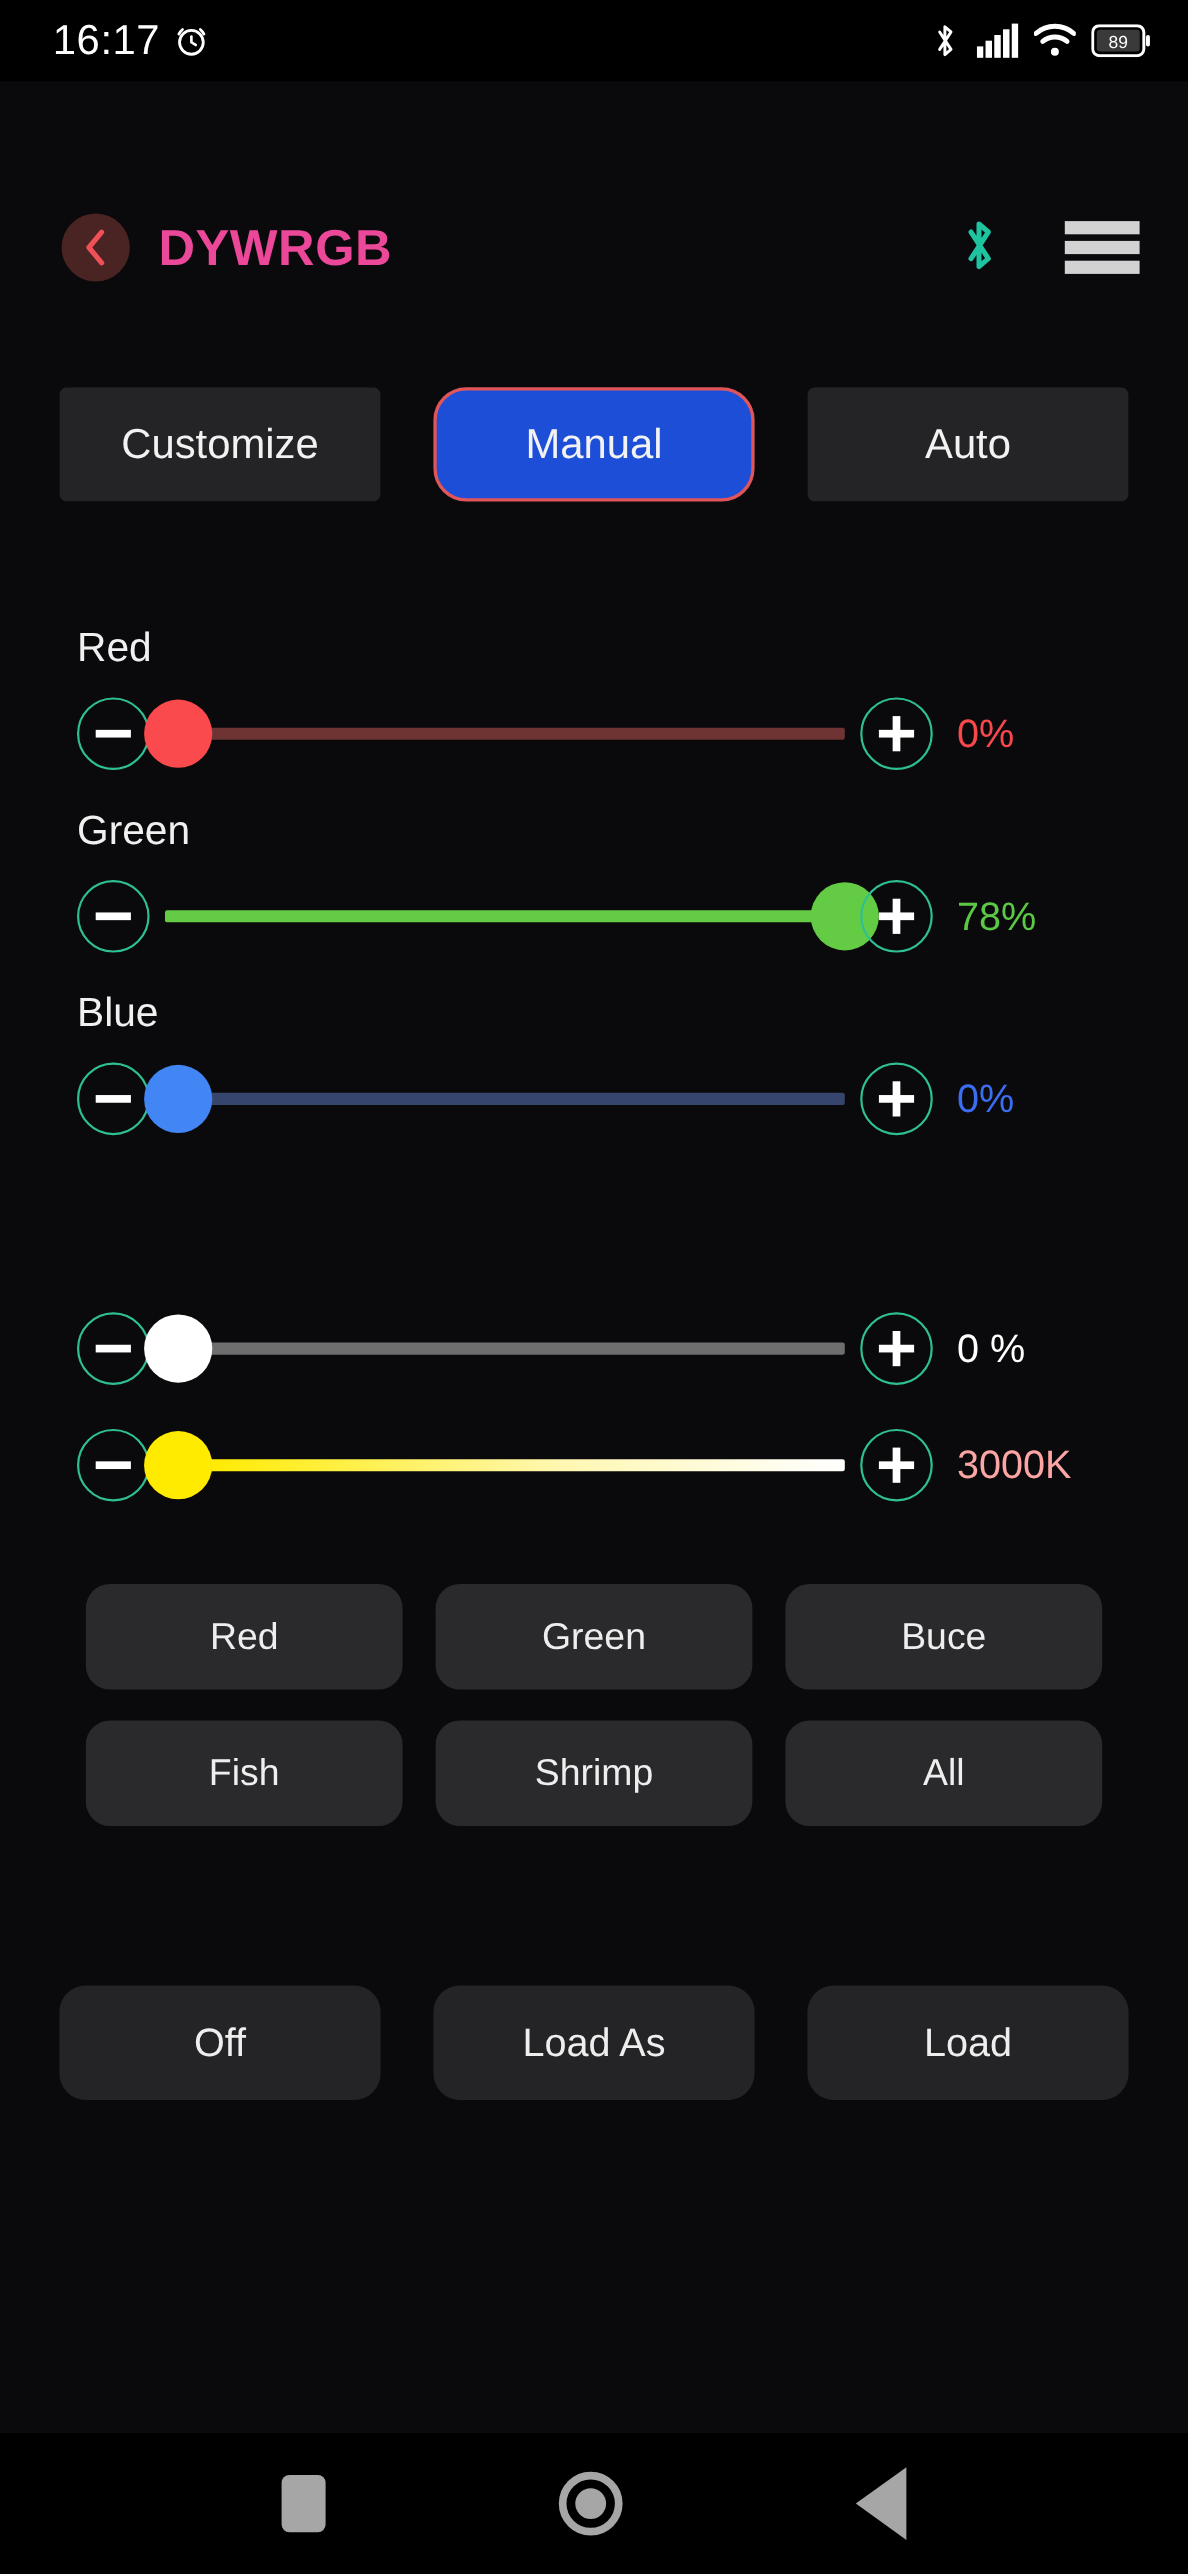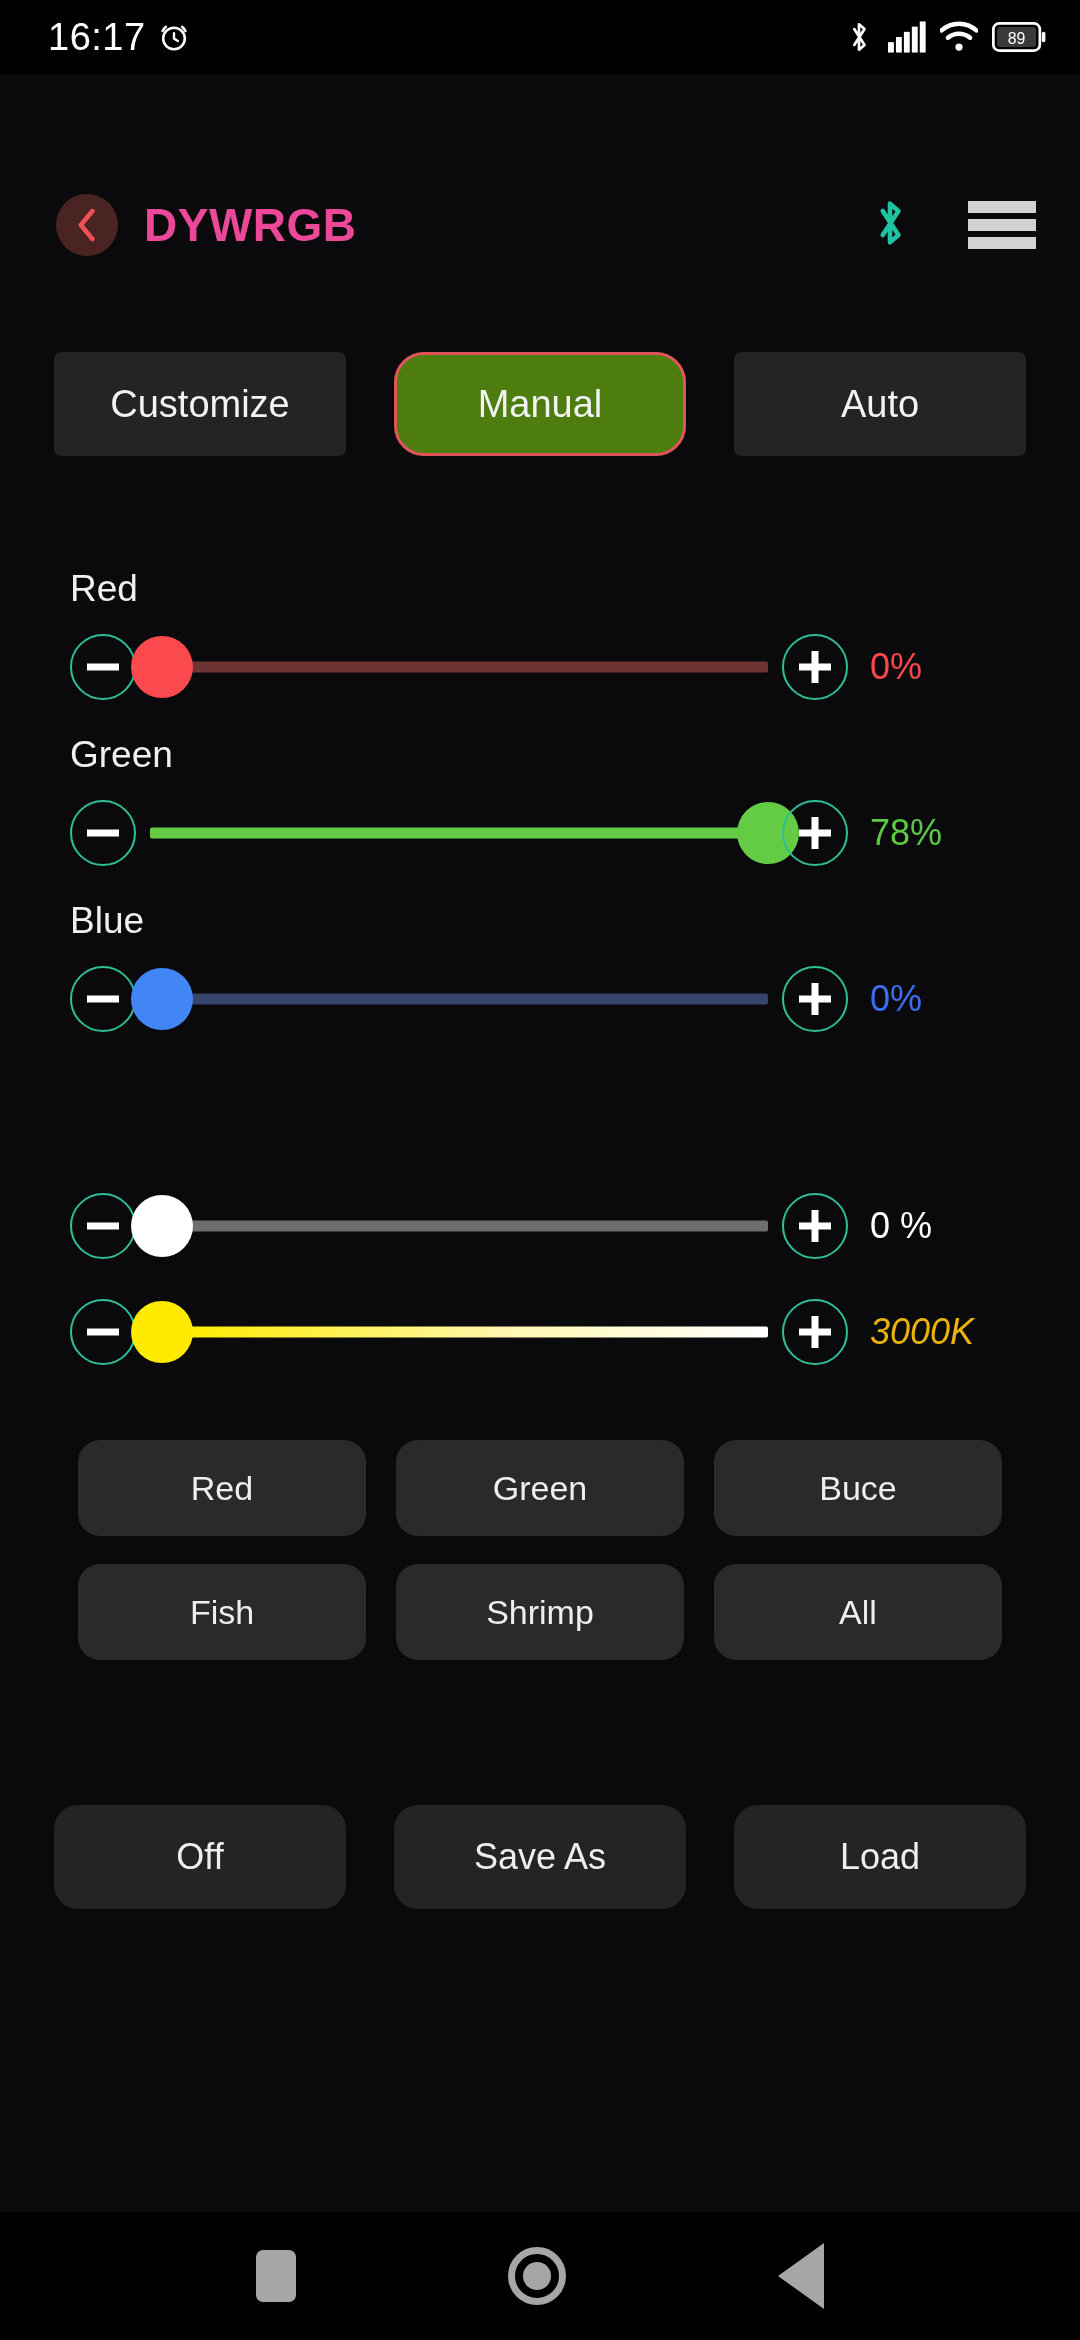--- a/index.html
+++ b/index.html
@@ -329,21 +329,21 @@
     </span>
     <div class="hamburger">
       <span></span>
       <span></span>
       <span></span>
     </div>
   </div>
 
   <div class="tabs">
     <div class="tab" style="background: rgb(36, 36, 38);">Customize</div>
-    <div class="tab active" style="background: #4d7c0f; border-color: rgb(224, 85, 90);">Manual</div>
+    <div class="tab active" style="background: #1d4ed8; border-color: rgb(224, 85, 90);">Manual</div>
     <div class="tab" style="background: rgb(36, 36, 38);">Auto</div>
   </div>
 
   <div class="rgb-section">
 
     <div>
       <div class="slider-label">Red</div>
       <div class="slider-row">
         <div class="circ-btn">
           <span class="bar-h"></span>
@@ -420,37 +420,37 @@
         <span class="bar-h"></span>
       </div>
       <div class="track-wrap">
         <div class="track" id="track-kelvin" style="left: 6%; right: 0px; width: auto; background: linear-gradient(to right, rgb(255, 235, 0) 0%, rgb(255, 247, 176) 55%, rgb(255, 255, 255) 100%);"></div>
         <div class="thumb" id="thumb-kelvin" style="background: rgb(255, 235, 0); left: 2%;"></div>
       </div>
       <div class="circ-btn">
         <span class="bar-h"></span>
         <span class="bar-v"></span>
       </div>
-      <div class="slider-value" id="val-kelvin" style="color: #eab308; font-style: italic;">3000K</div>
+      <div class="slider-value" id="val-kelvin" style="color: #fca5a5;">3000K</div>
     </div>
 
   </div>
 
   <div class="preset-grid">
     <div class="preset-btn">Red</div>
     <div class="preset-btn">Green</div>
     <div class="preset-btn">Buce</div>
     <div class="preset-btn">Fish</div>
     <div class="preset-btn">Shrimp</div>
     <div class="preset-btn">All</div>
   </div>
 
   <div class="action-row">
     <div class="action-btn">Off</div>
-    <div class="action-btn">Save As</div>
+    <div class="action-btn">Load As</div>
     <div class="action-btn">Load</div>
   </div>
 
   <div class="nav-bar">
     <div class="nav-square"></div>
     <div class="nav-circle"></div>
     <div class="nav-triangle"></div>
   </div>
 
 </div>

